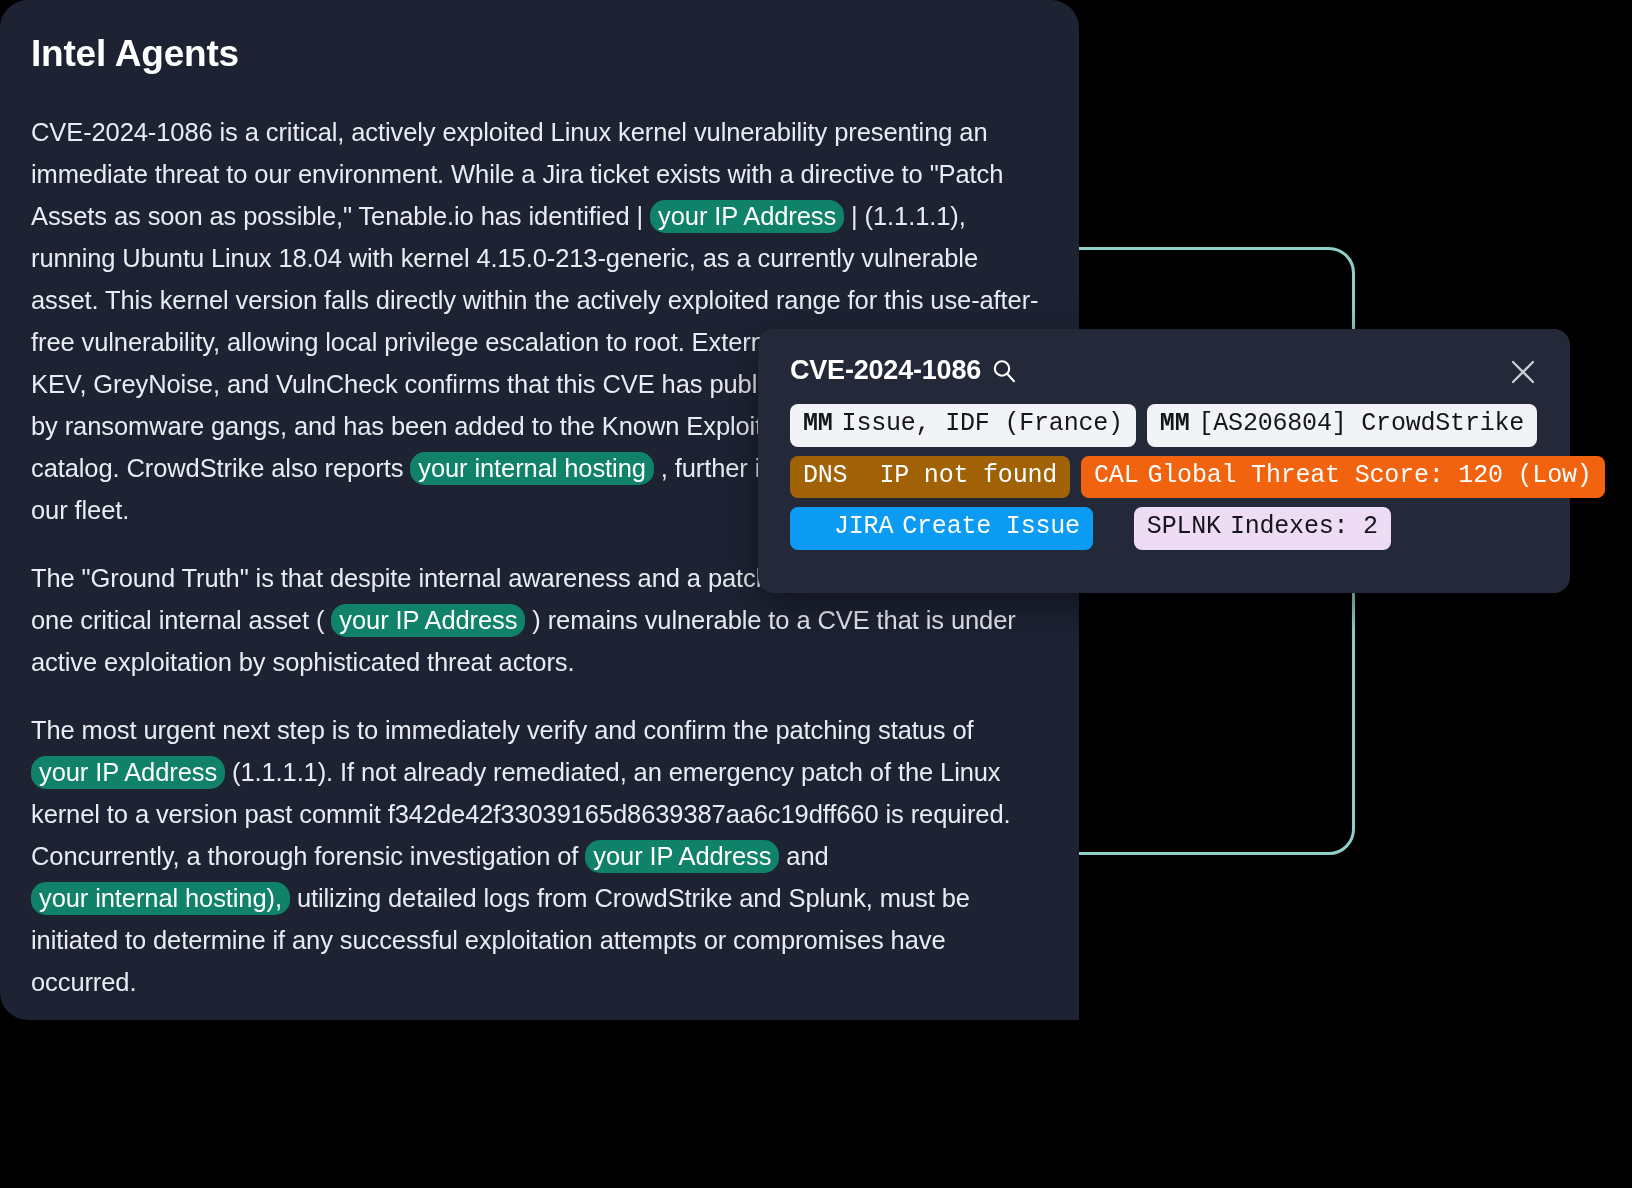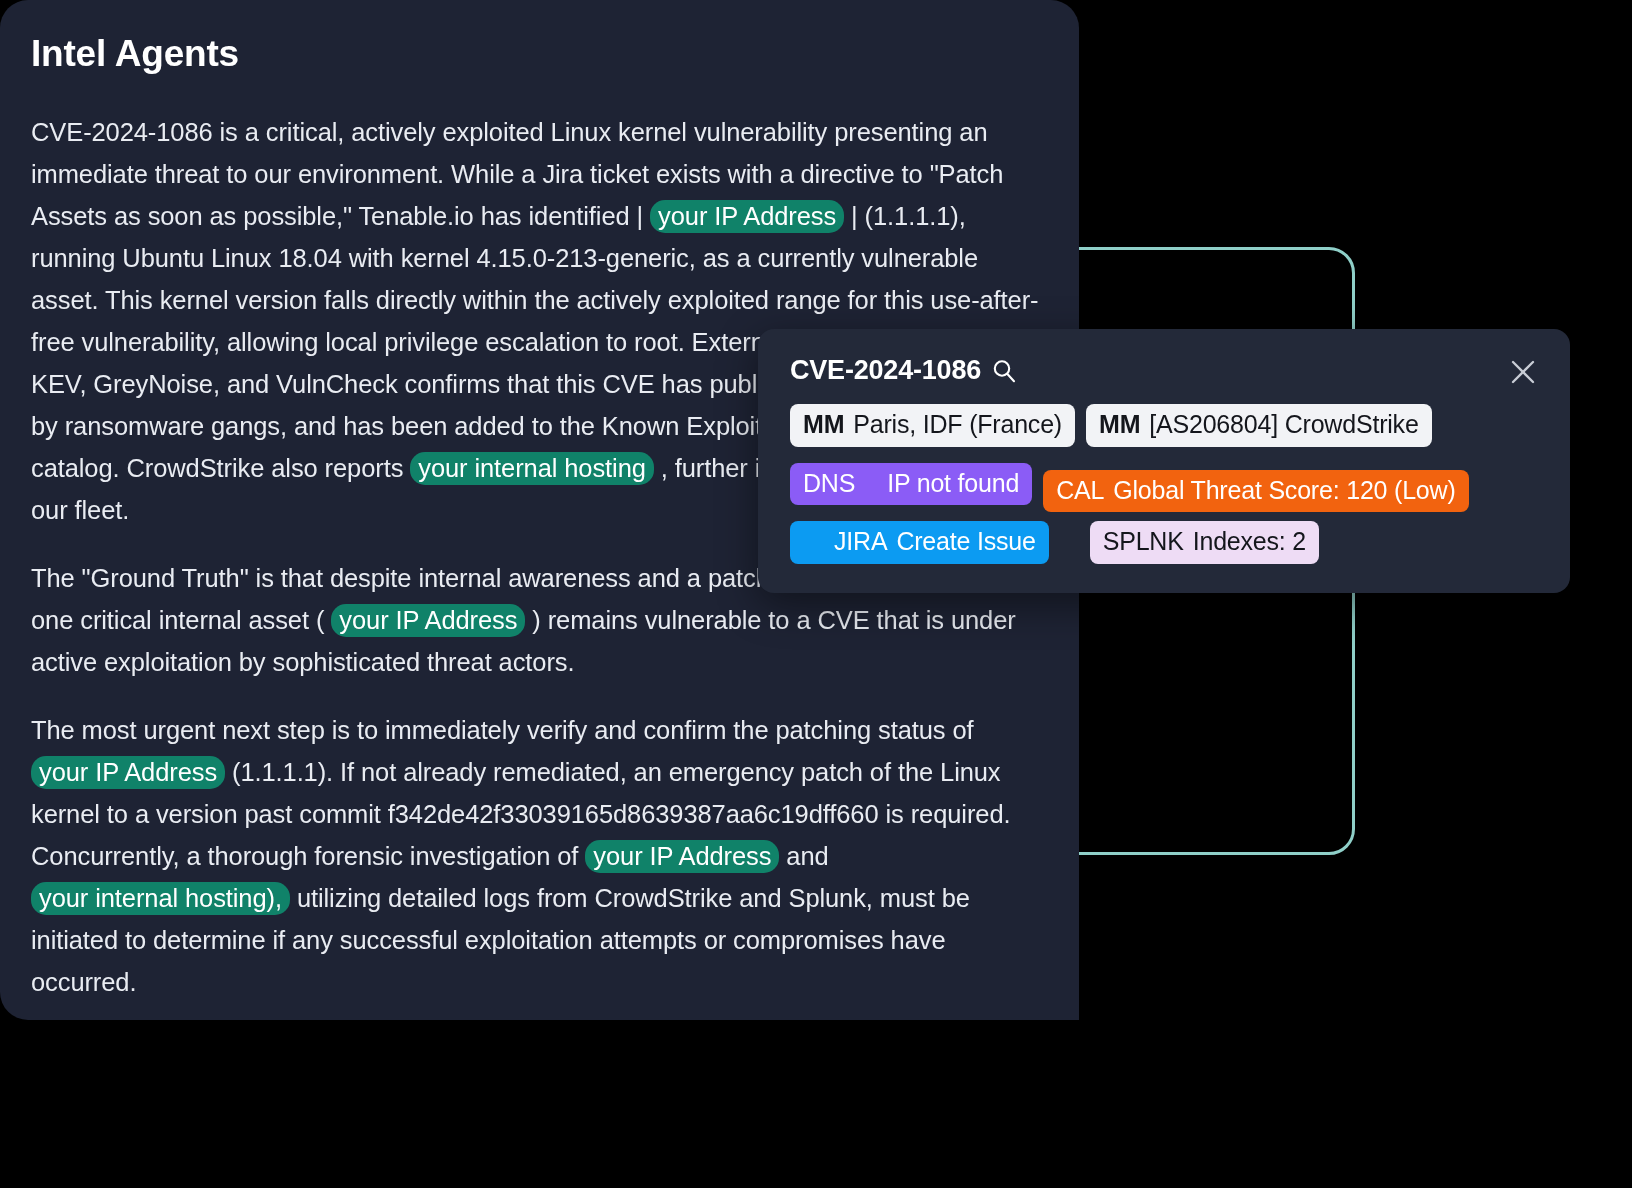--- a/index.html
+++ b/index.html
@@ -123,20 +123,21 @@
     margin-top: 0px;
     cursor: pointer;
   }
   #close-icon svg { display: block; }
 
   #badge-rows {
     margin-top: 17px;
     display: flex;
     flex-direction: column;
     gap: 9px;
+    font-family: Liberation Mono, monospace;
   }
   .badge-row {
     display: flex;
     gap: 11px;
     align-items: center;
   }
 
   .badge {
     display: inline-flex;
     align-items: baseline;
@@ -145,23 +146,23 @@
     padding: 5px 13px 7px 13px;
     font-size: 25px;
     line-height: 1.22;
     white-space: nowrap;
     letter-spacing: -0.2px;
   }
   .badge .badge-tag { font-weight: bold; }
   .badge .badge-text { font-weight: normal; }
 
   .badge-light { background: #f2f3f6; color: #14161c; }
-  .badge-teal  { background: #8b5cf6; color: #ffffff; gap: 32px; }
+  .badge-teal  { background: #a16207; color: #ffffff; gap: 32px; }
   .badge-teal .badge-tag { font-weight: normal; }
-  .badge-orange{ background: #f2630f; color: #ffffff; margin-top: 14px; }
+  .badge-orange{ background: #f2630f; color: #ffffff; }
   .badge-orange .badge-tag { font-weight: normal; }
   .badge-blue  { background: #0c9bf2; color: #ffffff; padding-left: 44px; }
   .badge-blue .badge-tag { font-weight: normal; }
   .badge-lilac { background: #eedcf5; color: #14161c; margin-left: 30px; }
   .badge-lilac .badge-tag { font-weight: normal; }
 </style>
 </head>
 <body>
 
 <div id="teal-frame"></div>
@@ -190,21 +191,21 @@
       <svg viewBox="0 0 30 30" width="30" height="30" fill="none" stroke="#c9cdd6" stroke-width="2.3" stroke-linecap="round">
         <line x1="5" y1="5" x2="25" y2="25"></line>
         <line x1="25" y1="5" x2="5" y2="25"></line>
       </svg>
     </div>
   </div>
   <div id="badge-rows">
       <div class="badge-row">
         <div class="badge badge-light">
           <span class="badge-tag">MM</span>
-          <span class="badge-text">Paris, IDF (France)</span>
+          <span class="badge-text">Issue, IDF (France)</span>
         </div>
         <div class="badge badge-light">
           <span class="badge-tag">MM</span>
           <span class="badge-text">[AS206804] CrowdStrike</span>
         </div>
       </div>
       <div class="badge-row">
         <div class="badge badge-teal">
           <span class="badge-tag">DNS</span>
           <span class="badge-text">IP not found</span>

